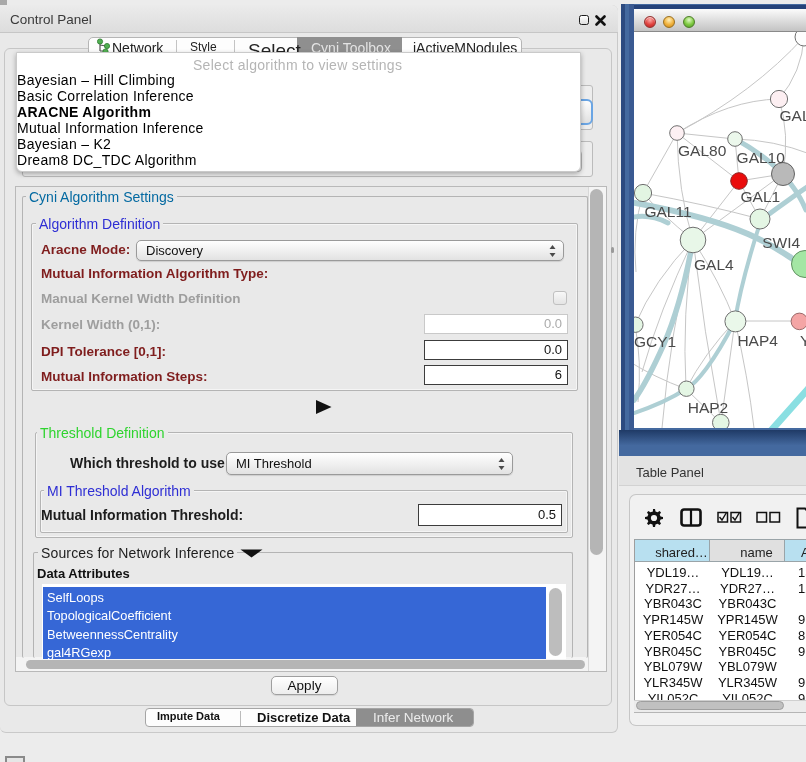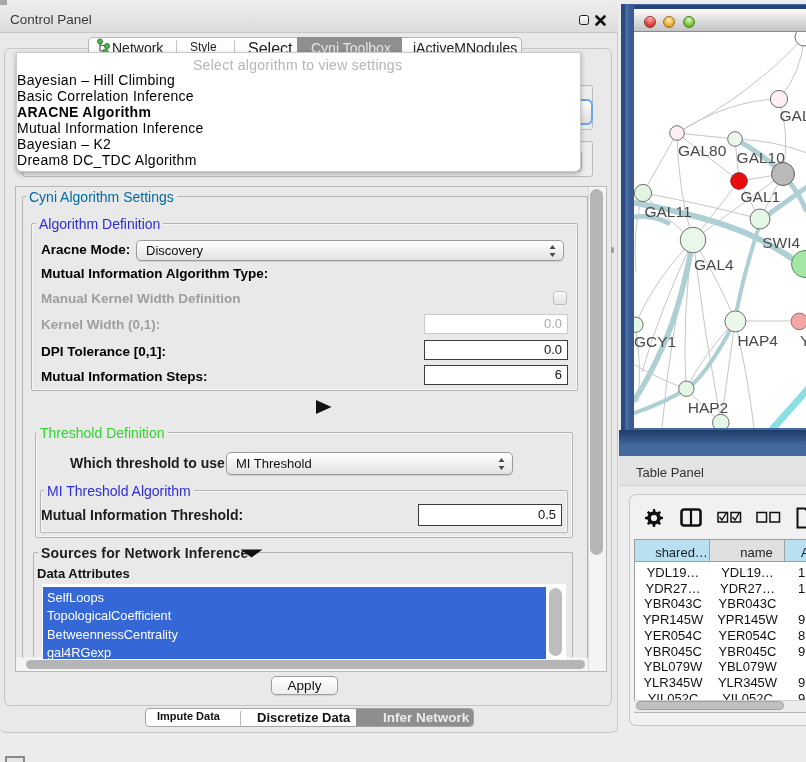--- a/index.html
+++ b/index.html
@@ -1,19 +1,19 @@
 <!DOCTYPE html>
 <html><head>
 <meta charset="utf-8">
 <style>
 html,body{margin:0;padding:0;}
 #root{position:relative;width:806px;height:762px;background:#ececec;overflow:hidden;
  font-family:"Liberation Sans",sans-serif;-webkit-font-smoothing:antialiased;}
 #root *{position:absolute;box-sizing:border-box;font-family:"Liberation Sans",sans-serif;}
-.lbl{font-size:13.5px;color:#000000;white-space:nowrap;}
+.lbl{font-size:13.5px;color:#7f1d1d;white-space:nowrap;}
 .b{font-weight:bold;}
 .gray{color:#9e9e9e;}
 .combo{border:1px solid #9a9a9a;border-radius:5px;background:linear-gradient(#ffffff,#f2f2f2 45%,#e2e2e2);
  font-size:13px;color:#111;line-height:19px;padding-left:9px;white-space:nowrap;
  box-shadow:0 1px 1px rgba(0,0,0,0.12);}
 .carets{position:absolute;right:6px;top:50%;margin-top:-7px;width:9px;height:14px;}
 .field{background:#fff;font-size:13px;text-align:right;padding-right:5px;white-space:nowrap;}
 .gbox{border:1px solid #b4b4b4;border-radius:2px;box-shadow:inset 0 0 0 1px rgba(255,255,255,0.55);}
 .glabel{font-size:14px;background:#e9e9e9;padding:0 3px;white-space:nowrap;line-height:14px;}
 </style>
@@ -40,21 +40,21 @@
 
 <div style="left:22px;top:141px;width:571px;height:36px;border:1px solid #bbbbbb;border-radius:3px;background:#ededed;"></div>
 <div style="left:30px;top:150px;width:552px;height:22px;border:1px solid #b5b5b5;border-radius:4px;background:#f6f6f6;"></div>
 
 <div id="tabs" style="left:88px;top:37px;width:434px;height:21px;background:#fdfdfd;border:1px solid #b5b5b5;border-radius:5px 5px 0 0;"></div>
 <div class="tabsep" style="left:176px;top:40px;width:1px;height:15px;background:#c4c4c4;"></div>
 <div class="tabsep" style="left:234px;top:40px;width:1px;height:15px;background:#c4c4c4;"></div>
 <div style="left:297px;top:37px;width:105px;height:21px;background:#8f8f8f;"></div>
 <div style="left:112px;top:40px;font-size:14px;color:#222;">Network</div>
 <div style="left:190px;top:40px;font-size:12px;color:#222;">Style</div>
-<div style="left:248px;top:40px;font-size:16px;color:#222;">Select</div>
+<div style="left:248px;top:40px;font-size:19px;color:#222;">Select</div>
 <div style="left:311px;top:40px;font-size:14px;color:#e4e4e4;">Cyni Toolbox</div>
 <div style="left:413px;top:40px;font-size:14px;color:#222;">jActiveMNodules</div>
 <svg style="left:97px;top:38px;" width="14" height="17" viewBox="0 0 14 17">
  <path d="M3 4 L3 13 M3 7 L9 8 M3 13 L8 13" stroke="#555" stroke-width="1.2" fill="none"></path>
  <circle cx="3" cy="3.5" r="2.6" fill="#51b052" stroke="#2c7a2d" stroke-width="0.8"></circle>
  <circle cx="10" cy="8" r="2.6" fill="#51b052" stroke="#2c7a2d" stroke-width="0.8"></circle>
  <circle cx="8.5" cy="13.5" r="2.6" fill="#51b052" stroke="#2c7a2d" stroke-width="0.8"></circle>
 </svg>
 
 <div style="left:15px;top:186px;width:592px;height:486px;border:1px solid #b9b9b9;background:#e9e9e9;"></div>
@@ -107,21 +107,21 @@
           <path d="M4.5 13 L7.5 9 L1.5 9 Z" fill="#4a4a4a"></path>
         </svg>
       </span></div>
 
 <div class="gbox" style="left:40px;top:490px;width:528px;height:43px;"></div>
 <div class="glabel" style="left:44px;top:484px;color:#2e2ed4;">MI Threshold Algorithm</div>
 <div style="left:41px;top:507px;font-size:14px;font-weight:bold;color:#1d1d1d;white-space:nowrap;">Mutual Information Threshold:</div>
 <div class="field" style="left:418px;top:504px;width:144px;height:22px;border:1px solid #3c3c3c;color:#111;line-height:20px;">0.5</div>
 
 <div class="gbox" style="left:33px;top:552px;width:540px;height:106px;border-bottom:none;box-shadow:none;"></div>
-<div class="glabel" style="left:38px;top:546px;color:#1d1d1d;letter-spacing:0.15px;font-weight:bold;">Sources for Network Inference</div>
+<div class="glabel" style="left:38px;top:546px;color:#1d1d1d;letter-spacing:0.15px;">Sources for Network Inference</div>
     <svg style="left:240px;top:549px;z-index:5;" width="23" height="9" viewBox="0 0 23 9">
       <path d="M0.5 0.5 L22.5 0.5 L11.5 8.5 Z" fill="#111"></path>
     </svg>
 <div style="left:37px;top:566px;font-size:13px;font-weight:bold;color:#111;white-space:nowrap;">Data Attributes</div>
 
 <div style="left:42px;top:584px;width:524px;height:75px;background:#ffffff;"></div>
 <div style="left:43px;top:587px;width:503px;height:72px;background:#3667d6;"></div>
 <div style="left:47px;top:588.5px;font-size:12.8px;color:#fff;line-height:18.6px;white-space:pre;">SelfLoops
 TopologicalCoefficient
 BetweennessCentrality
@@ -129,21 +129,21 @@
 <div style="left:549px;top:588px;width:13px;height:68px;background:#bdbdbd;border-radius:7px;"></div>
 
 <div style="left:271px;top:676px;width:67px;height:19px;border:1px solid #9f9f9f;border-radius:5px;background:linear-gradient(#ffffff,#ededed);box-shadow:0 1px 1px rgba(0,0,0,0.1);font-size:13.5px;color:#111;text-align:center;line-height:17px;">Apply</div>
 
 <div style="left:145px;top:708px;width:329px;height:19px;background:#fdfdfd;border:1px solid #a5a5a5;border-radius:4px;overflow:hidden;">
  <div style="left:94px;top:2px;width:1px;height:15px;background:#bbb;"></div>
  <div style="left:210px;top:0;width:119px;height:19px;background:#8e8e8e;"></div>
 </div>
 <div style="left:157px;top:710px;font-size:11px;font-weight:bold;color:#111;white-space:nowrap;">Impute Data</div>
 <div style="left:257px;top:710px;font-size:13px;font-weight:bold;color:#111;white-space:nowrap;">Discretize Data</div>
-<div style="left:383px;top:710px;font-size:13.5px;font-weight:bold;color:#ececec;white-space:nowrap;">Infer Network</div>
+<div style="left:373px;top:710px;font-size:13.5px;font-weight:normal;color:#ececec;white-space:nowrap;">Infer Network</div>
 
 <div style="left:611px;top:247px;width:3px;height:6px;background:#9a9a9a;border-radius:1.5px;"></div>
 
 <div style="left:5px;top:756px;width:20px;height:10px;border:2px solid #8a8a8a;background:#e6e6e6;"></div>
 
 <div style="left:621px;top:4px;width:185px;height:452px;background:#44699f;"></div>
 <div style="left:621px;top:4px;width:4px;height:452px;background:#2c4a80;"></div>
 <div style="left:619px;top:430px;width:187px;height:26px;background:linear-gradient(#1f3a66,#44699f 60%);"></div>
 
 <div style="left:629px;top:4px;width:5px;height:426px;background:#3a5a92;"></div>

